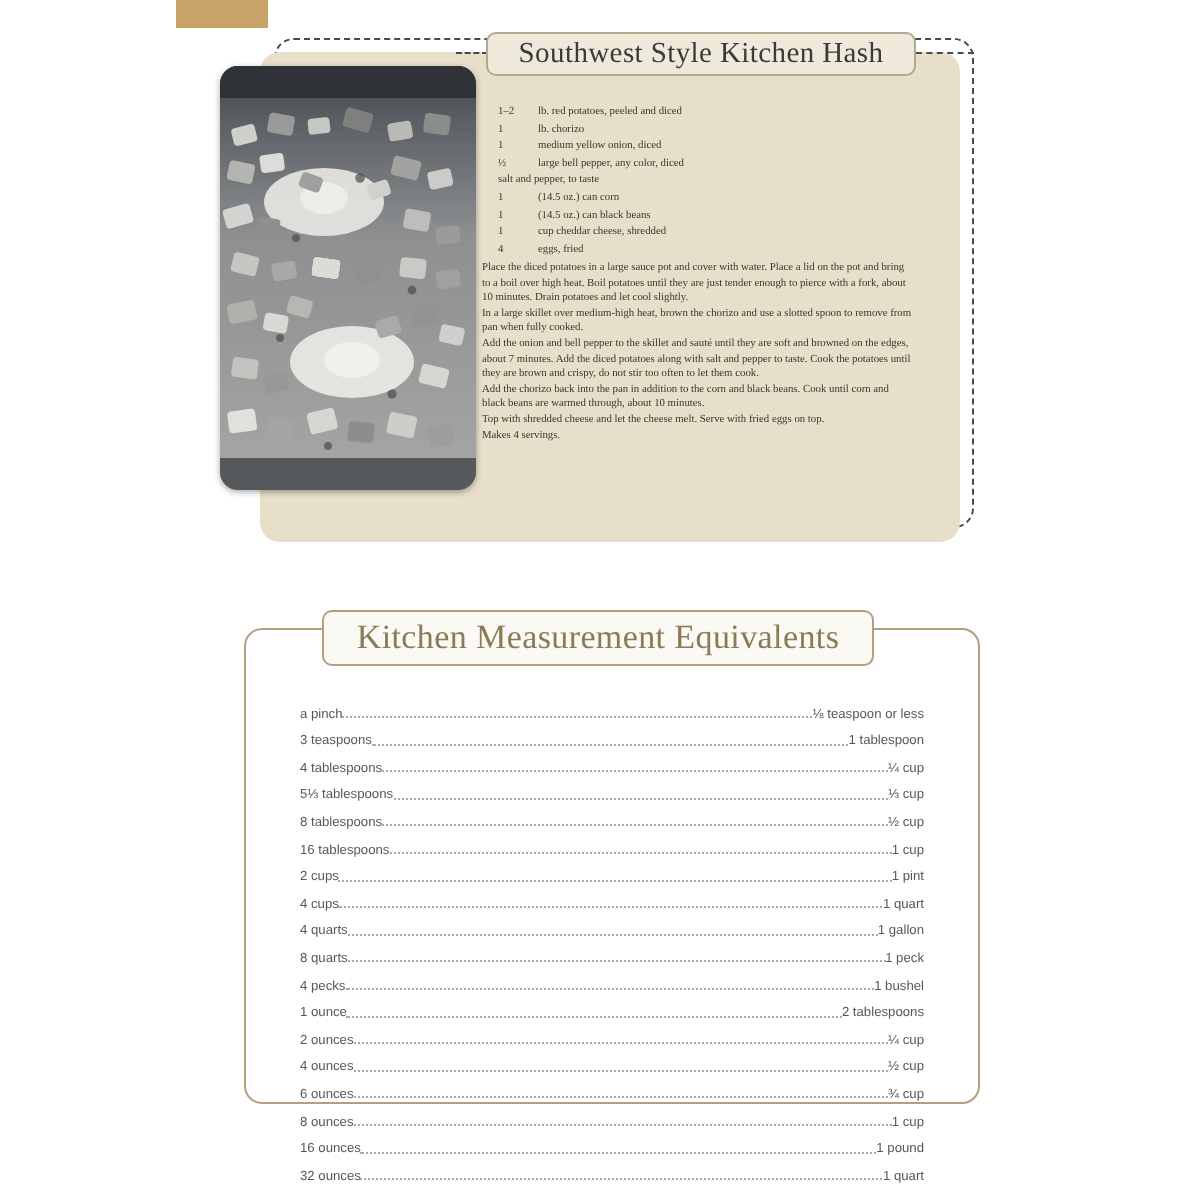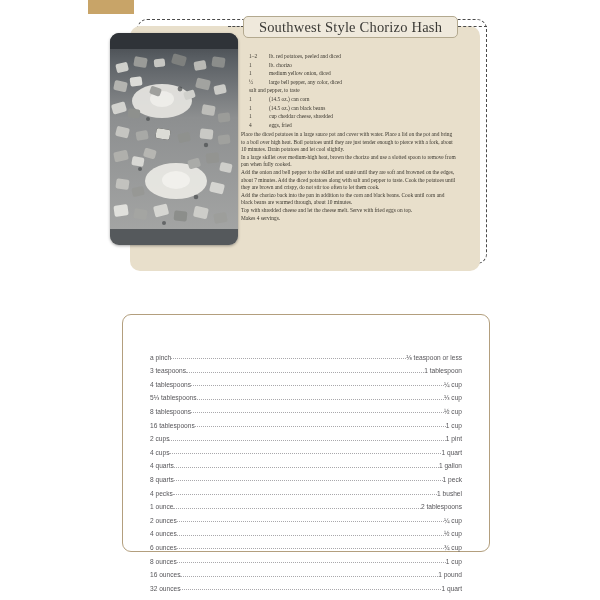--- a/index.html
+++ b/index.html
@@ -126,21 +126,21 @@
 
   <div class="top-tab"></div>
 
   <div class="recipe-dash"></div>
   <div class="recipe-card"></div>
 
   <div class="title-dash-l"></div>
   <div class="title-dash-r"></div>
 
   <div class="recipe-title-box">
-    <span>Southwest Style Chorizo Hash</span>
+    <span>Southwest Style Kitchen Hash</span>
   </div>
 
   <div class="photo-wrap">
     <svg viewBox="0 0 128 212" preserveAspectRatio="none">
       <defs>
         <radialGradient id="yolk1" cx="50%" cy="45%" r="60%">
           <stop offset="0%" stop-color="#f2f2f0"></stop>
           <stop offset="70%" stop-color="#dcdcda"></stop>
           <stop offset="100%" stop-color="#c2c2c0"></stop>
         </radialGradient>
@@ -262,20 +262,23 @@
   <div class="steps">
     <p>Place the diced potatoes in a large sauce pot and cover with water. Place a lid on the pot and bring to a boil over high heat. Boil potatoes until they are just tender enough to pierce with a fork, about 10 minutes. Drain potatoes and let cool slightly.</p>
     <p>In a large skillet over medium-high heat, brown the chorizo and use a slotted spoon to remove from pan when fully cooked.</p>
     <p>Add the onion and bell pepper to the skillet and sauté until they are soft and browned on the edges, about 7 minutes. Add the diced potatoes along with salt and pepper to taste. Cook the potatoes until they are brown and crispy, do not stir too often to let them cook.</p>
     <p>Add the chorizo back into the pan in addition to the corn and black beans. Cook until corn and black beans are warmed through, about 10 minutes.</p>
     <p>Top with shredded cheese and let the cheese melt. Serve with fried eggs on top.</p>
     <p>Makes 4 servings.</p>
   </div>
 
   <div class="mc-card"></div>
+  <div class="mc-title-box">
+    <span>Kitchen Measurement Equivalents</span>
+  </div>
 
   <div class="mc-list">
     <div class="mc-row">
       <span class="mc-left">a pinch</span>
       <span class="mc-dots"></span>
       <span class="mc-right">⅛ teaspoon or less</span>
     </div>
     <div class="mc-row">
       <span class="mc-left">3 teaspoons</span>
       <span class="mc-dots"></span>

